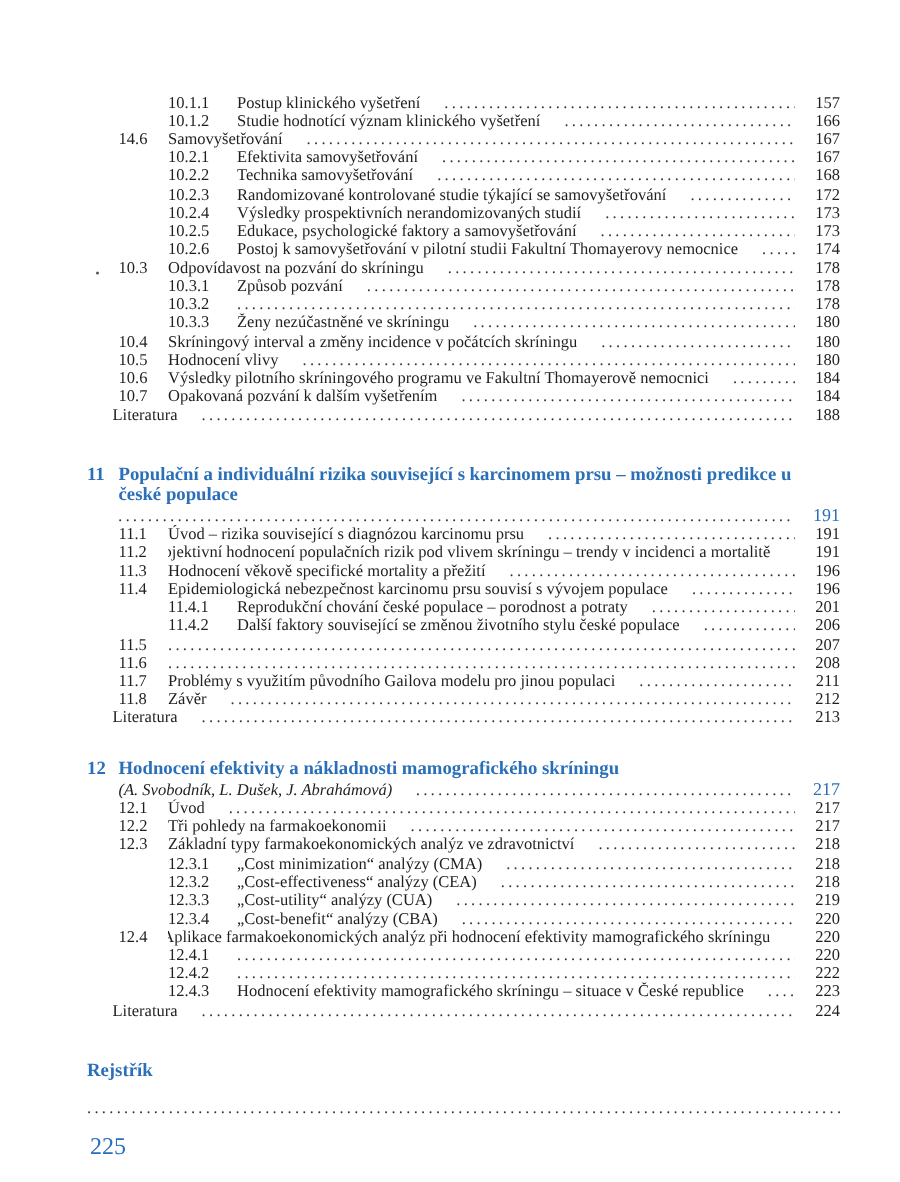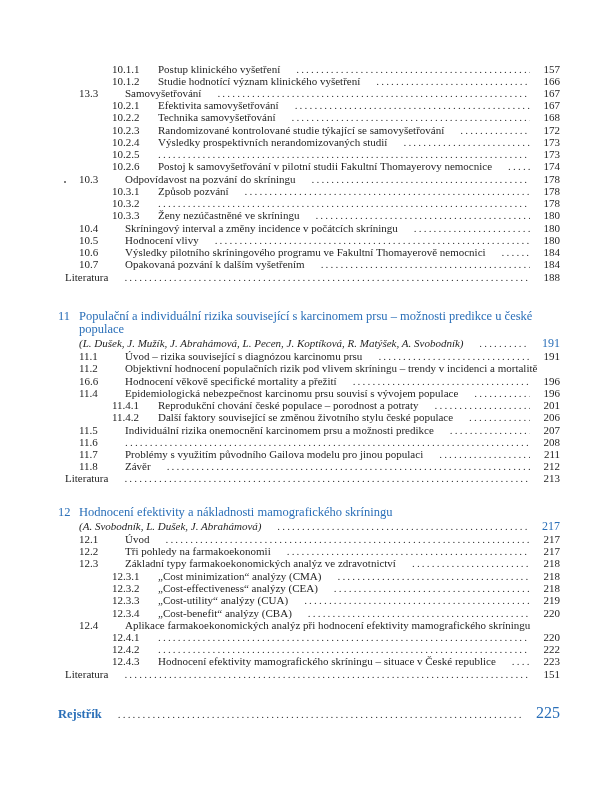--- a/index.html
+++ b/index.html
@@ -17,33 +17,33 @@
     position: absolute; top: 0; right: 40px; display: flex; align-items: baseline; overflow: hidden; gap: 12px;
   }
   .row .title { flex: 0 0 auto; padding-right: 4px; }
   .row .dots {
     flex: 1 1 auto; overflow: hidden; white-space: nowrap; letter-spacing: 2.2px; color: #333;
   }
   .row .page-no { flex: 0 0 auto; padding-left: 2px; text-align: right; }
 
   
   .lvl1 .num { left: 79px; }
-  .lvl1 .entry { left: 125px; }
+  .lvl1 .entry { left: 112px; justify-content: flex-end; }
   .lvl2 .num { left: 112px; }
   .lvl2 .entry { left: 158px; }
-  .lit .entry { left: 65px; font-family: Liberation Serif, serif; }
+  .lit .entry { left: 75px; font-family: Liberation Serif, serif; }
   .chap-head {
-    position: absolute; left: 0; width: 600px; font-weight: normal; font-size: 12.5px; line-height: 13px;
+    position: absolute; left: 0; width: 600px; font-weight: bold; font-size: 12.5px; line-height: 13px;
     color: #2a6fb8;
   }
   .chap-head .cnum { position: absolute; left: 58px; top: 0; }
   .chap-head .ctitle { position: absolute; left: 79px; top: 0; width: 480px; white-space: normal; }
   .authors .entry { left: 79px; font-style: italic; }
   .authors .page-no { font-style: normal; color: #2a6fb8; font-size: 12px; }
-  .index-row .entry { left: 58px; }
+  .index-row .entry { left: 58px; flex-direction: column; }
   .index-row .title { font-weight: bold; color: #2a6fb8; font-size: 12.5px; }
   .index-row .page-no { color: #2a6fb8; font-size: 16px; }
   .speck { position: absolute; left: 64px; top: 181px; width: 2px; height: 2px; background: #555; border-radius: 1px; }
 </style>
 </head>
 <body>
 
 <div class="page">
   <div class="speck"></div>
 
@@ -57,21 +57,21 @@
   </div>
   <div class="row lvl2" style="top:75px">
     <span class="num">10.1.2</span>
     <span class="entry">
         <span class="title">Studie hodnotící význam klinického vyšetření</span>
         <span class="dots">................................................................................................................................................................</span>
         <span class="page-no">166</span>
       </span>
   </div>
   <div class="row lvl1" style="top:87px">
-    <span class="num">13.3</span>
+    <span class="num">14.6</span>
     <span class="entry">
         <span class="title">Samovyšetřování</span>
         <span class="dots">................................................................................................................................................................</span>
         <span class="page-no">167</span>
       </span>
   </div>
   <div class="row lvl2" style="top:99px">
     <span class="num">10.2.1</span>
     <span class="entry">
         <span class="title">Efektivita samovyšetřování</span>
@@ -99,20 +99,21 @@
     <span class="num">10.2.4</span>
     <span class="entry">
         <span class="title">Výsledky prospektivních nerandomizovaných studií</span>
         <span class="dots">................................................................................................................................................................</span>
         <span class="page-no">173</span>
       </span>
   </div>
   <div class="row lvl2" style="top:148px">
     <span class="num">10.2.5</span>
     <span class="entry">
+        <span class="title">Edukace, psychologické faktory a samovyšetřování</span>
         <span class="dots">................................................................................................................................................................</span>
         <span class="page-no">173</span>
       </span>
   </div>
   <div class="row lvl2" style="top:160px">
     <span class="num">10.2.6</span>
     <span class="entry">
         <span class="title">Postoj k samovyšetřování v pilotní studii Fakultní Thomayerovy nemocnice</span>
         <span class="dots">................................................................................................................................................................</span>
         <span class="page-no">174</span>
@@ -188,21 +189,20 @@
         <span class="page-no">188</span>
       </span>
   </div>
 
   <div class="chap-head" style="top:310px; height:28px">
     <span class="cnum">11</span>
     <span class="ctitle">Populační a individuální rizika související s karcinomem prsu – možnosti predikce u české populace</span>
   </div>
   <div class="row authors" style="top:337px">
     <span class="entry">
-        <span class="title">(L. Dušek, J. Mužík, J. Abrahámová, L. Pecen, J. Koptíková, R. Matýšek, A. Svobodník)</span>
         <span class="dots">................................................................................................................................................................</span>
         <span class="page-no">191</span>
       </span>
   </div>
   <div class="row lvl1" style="top:350px">
     <span class="num">11.1</span>
     <span class="entry">
         <span class="title">Úvod – rizika související s diagnózou karcinomu prsu</span>
         <span class="dots">................................................................................................................................................................</span>
         <span class="page-no">191</span>
@@ -210,21 +210,21 @@
   </div>
   <div class="row lvl1" style="top:362px">
     <span class="num">11.2</span>
     <span class="entry">
         <span class="title">Objektivní hodnocení populačních rizik pod vlivem skríningu – trendy v incidenci a mortalitě</span>
         <span class="dots">................................................................................................................................................................</span>
         <span class="page-no">191</span>
       </span>
   </div>
   <div class="row lvl1" style="top:375px">
-    <span class="num">16.6</span>
+    <span class="num">11.3</span>
     <span class="entry">
         <span class="title">Hodnocení věkově specifické mortality a přežití</span>
         <span class="dots">................................................................................................................................................................</span>
         <span class="page-no">196</span>
       </span>
   </div>
   <div class="row lvl1" style="top:387px">
     <span class="num">11.4</span>
     <span class="entry">
         <span class="title">Epidemiologická nebezpečnost karcinomu prsu souvisí s vývojem populace</span>
@@ -244,21 +244,20 @@
     <span class="num">11.4.2</span>
     <span class="entry">
         <span class="title">Další faktory související se změnou životního stylu české populace</span>
         <span class="dots">................................................................................................................................................................</span>
         <span class="page-no">206</span>
       </span>
   </div>
   <div class="row lvl1" style="top:424px">
     <span class="num">11.5</span>
     <span class="entry">
-        <span class="title">Individuální rizika onemocnění karcinomem prsu a možnosti predikce</span>
         <span class="dots">................................................................................................................................................................</span>
         <span class="page-no">207</span>
       </span>
   </div>
   <div class="row lvl1" style="top:436px">
     <span class="num">11.6</span>
     <span class="entry">
         <span class="dots">................................................................................................................................................................</span>
         <span class="page-no">208</span>
       </span>
@@ -381,21 +380,21 @@
     <span class="entry">
         <span class="title">Hodnocení efektivity mamografického skríningu  – situace v České republice</span>
         <span class="dots">................................................................................................................................................................</span>
         <span class="page-no">223</span>
       </span>
   </div>
   <div class="row lit" style="top:668px">
     <span class="entry">
         <span class="title">Literatura</span>
         <span class="dots">................................................................................................................................................................</span>
-        <span class="page-no">151</span>
+        <span class="page-no">224</span>
       </span>
   </div>
 
   <div class="row index-row" style="top:706px; height:14px; line-height:14px">
     <span class="entry">
         <span class="title">Rejstřík</span>
         <span class="dots">................................................................................................................................................................</span>
         <span class="page-no">225</span>
       </span>
   </div>

